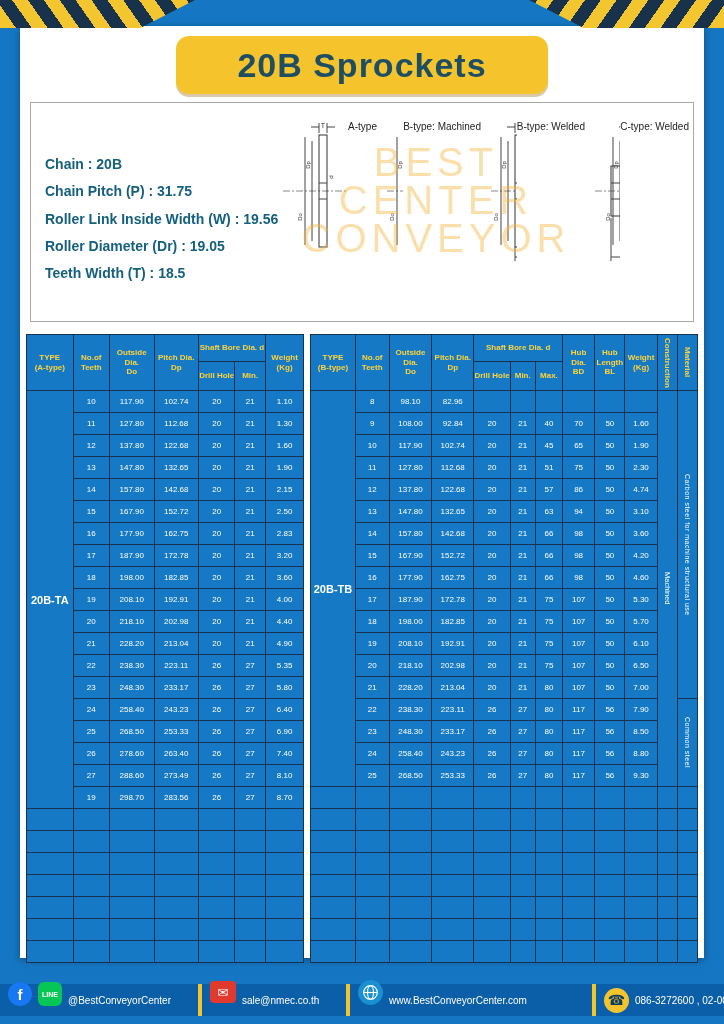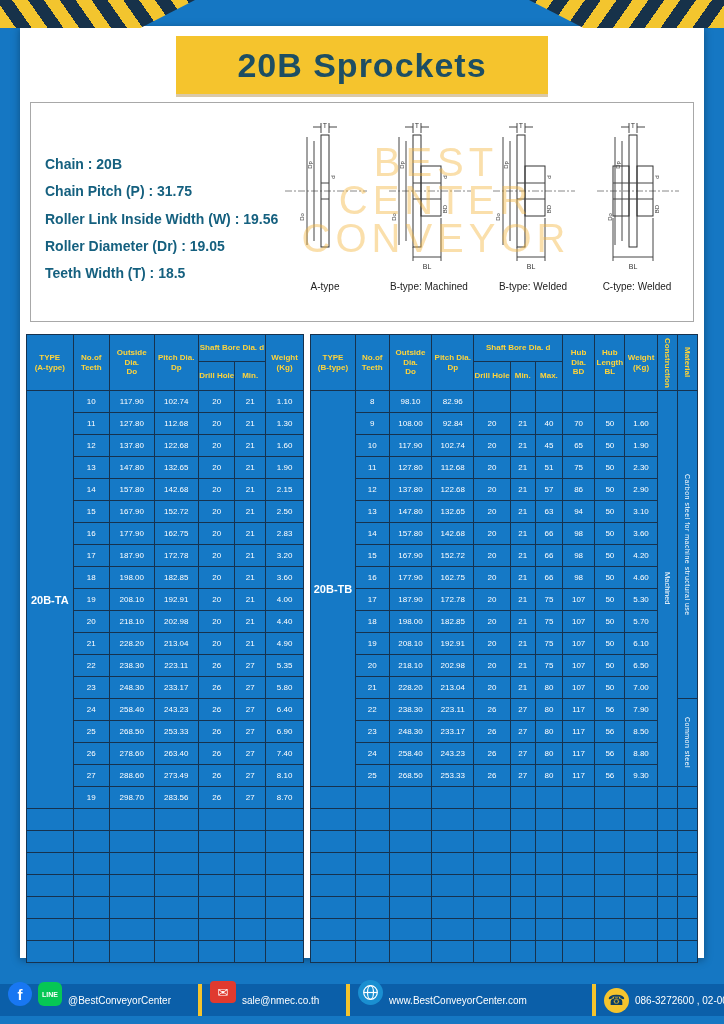--- a/index.html
+++ b/index.html
@@ -6,27 +6,27 @@
   body{font-family:"Liberation Sans",sans-serif;background:#666;}
   .screen{position:relative;width:724px;height:1024px;background:#1577c3;overflow:hidden;margin:0 auto;}
 
   
   .hazard{position:absolute;top:0;height:28px;width:195px;z-index:5;}
   .hazard.left{left:0;background:repeating-linear-gradient(55deg,#f3c52e 0 13px,#17324a 13px 26px);clip-path:polygon(0 0,100% 0,72% 100%,0 100%);}
   .hazard.right{right:0;background:repeating-linear-gradient(-55deg,#f3c52e 0 13px,#17324a 13px 26px);clip-path:polygon(0 0,100% 0,100% 100%,28% 100%);}
 
   .page{position:absolute;left:20px;right:20px;top:26px;bottom:66px;background:#ffffff;box-shadow:0 2px 8px rgba(0,0,0,.35);}
 
-  .banner{width:372px;height:58px;margin:10px auto 8px;background:#f5c42d;display:flex;align-items:center;justify-content:center;box-shadow:0 3px 0 rgba(150,100,10,.35);}
+  .banner{width:372px;height:58px;margin:10px auto 8px;background:#f5c42d;display:flex;align-items:center;justify-content:center;box-shadow:0 3px 0 rgba(150,100,10,.35);border-radius:13px;}
   .banner h1{margin:0;font-size:34px;font-weight:bold;color:#1d4e63;letter-spacing:1px;}
 
   .specbox{position:relative;margin:0 10px;border:1px solid #a8a8a8;height:218px;overflow:hidden;background:#fff;}
   .specs{position:absolute;left:14px;top:48px;color:#15607f;font-weight:bold;font-size:14px;line-height:1.95;z-index:2;}
   .diagrams{position:absolute;right:4px;top:16px;display:flex;z-index:1;}
-  .diag{width:104px;display:flex;flex-direction:column;align-items:center;}
+  .diag{width:104px;display:flex;flex-direction:row;}
   .caption{font-size:10px;color:#222;margin-top:2px;text-align:center;white-space:nowrap;}
   .watermark{position:absolute;left:255px;top:40px;width:300px;text-align:center;color:rgba(244,178,54,.42);font-weight:normal;line-height:.95;letter-spacing:5px;z-index:3;pointer-events:none;}
   .wm-line{font-size:40px;}
 
   .tables{display:flex;gap:6px;margin:12px 6px 0;align-items:flex-start;}
   table{border-collapse:collapse;table-layout:fixed;}
   #table-a{width:280px;}
   #table-b{width:390px;}
   th,td{border:1px solid #16324f;background:#1579c6;color:#fff;text-align:center;vertical-align:middle;padding:0;overflow:hidden;}
   td{height:21px;font-size:8px;}
@@ -521,21 +521,21 @@
             </tr>
             <tr>
               <td>12</td>
               <td>137.80</td>
               <td>122.68</td>
               <td>20</td>
               <td>21</td>
               <td>57</td>
               <td>86</td>
               <td>50</td>
-              <td>2.90</td>
+              <td>4.74</td>
             </tr>
             <tr>
               <td>13</td>
               <td>147.80</td>
               <td>132.65</td>
               <td>20</td>
               <td>21</td>
               <td>63</td>
               <td>94</td>
               <td>50</td>

